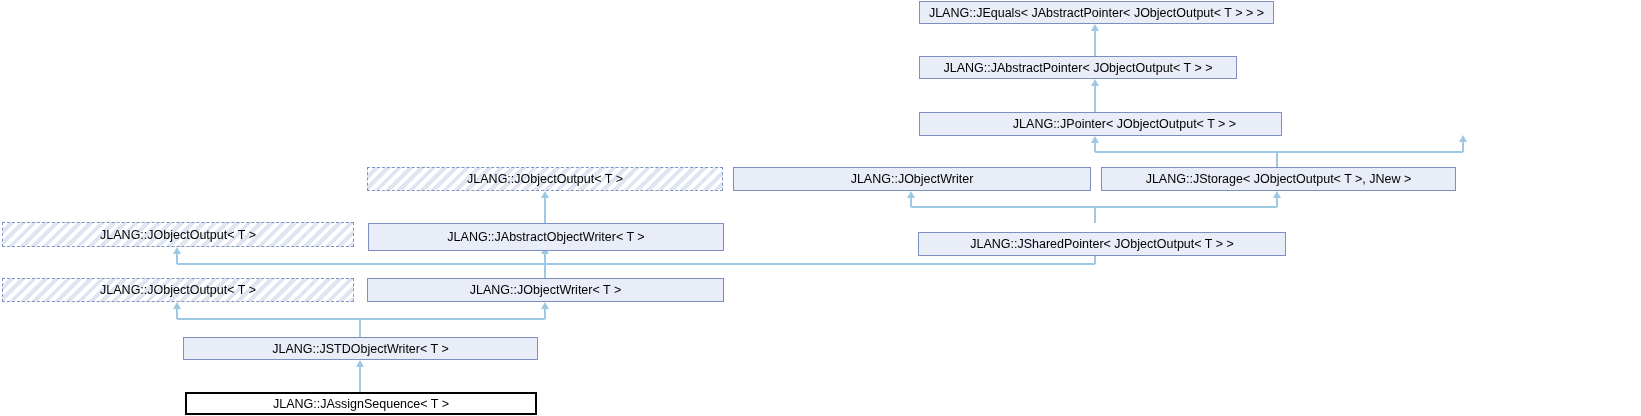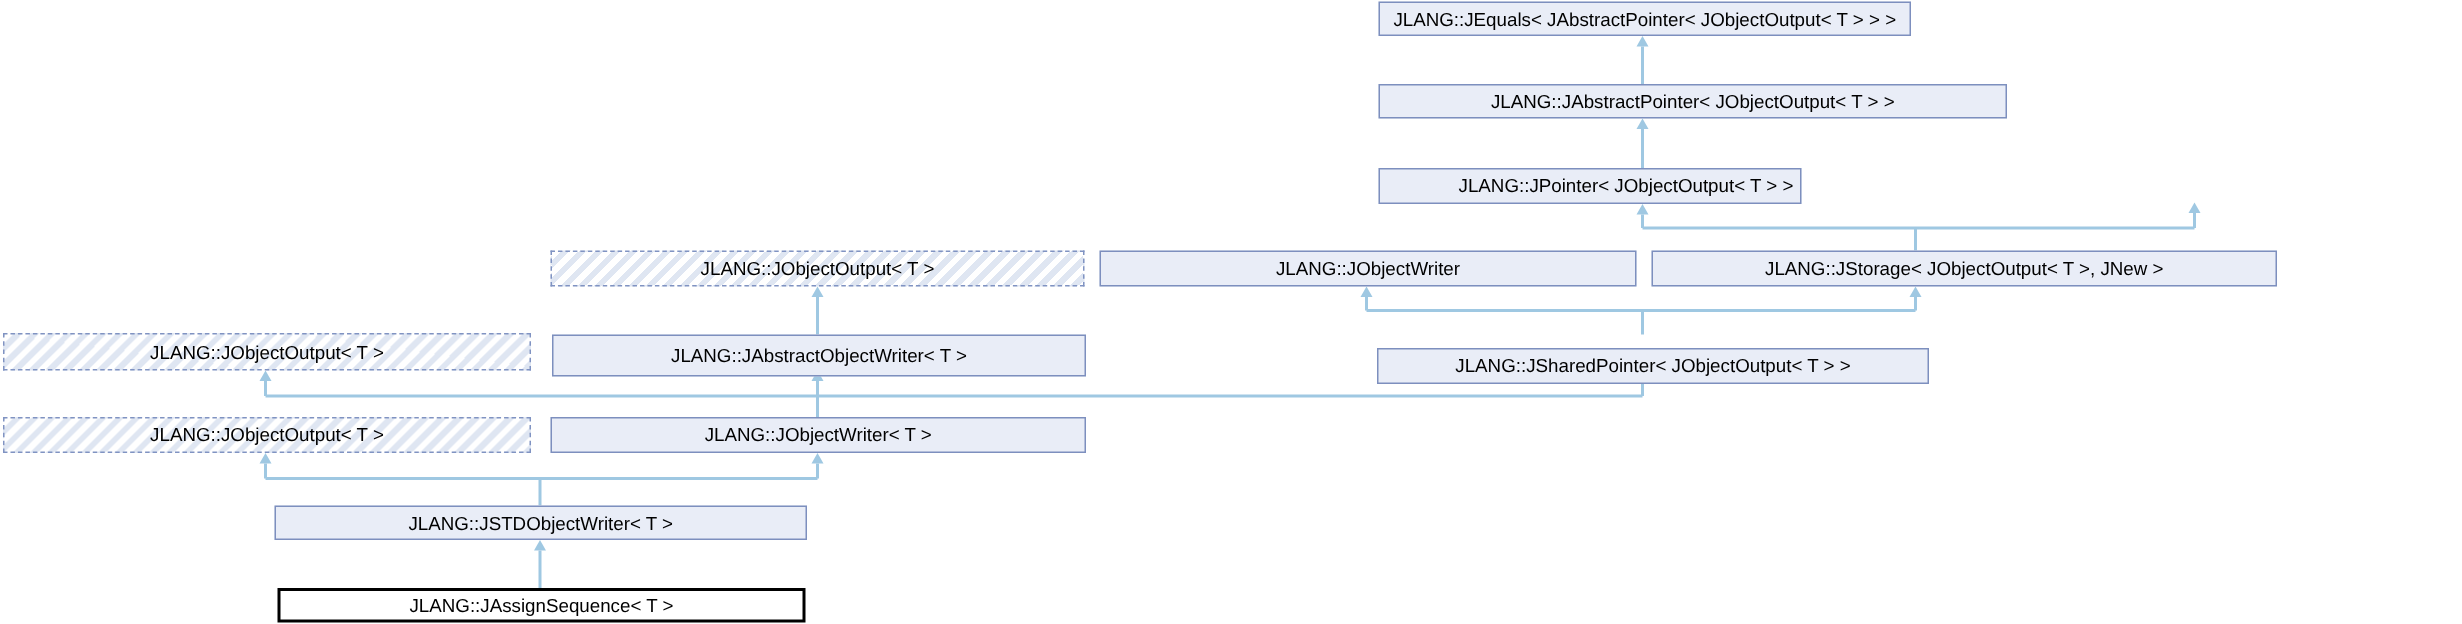--- a/index.html
+++ b/index.html
@@ -76,33 +76,33 @@
     <div class="edge-line" style="left: 177px; top: 318px; width: 368px; height: 1.5px;"></div>
     <div class="edge-line" style="left: 176px; top: 309px; width: 1.5px; height: 10px;"></div>
     <div class="edge-line" style="left: 544px; top: 309px; width: 1.5px; height: 10px;"></div>
     <div class="edge-head" style="left: 173px; top: 302px;"></div>
     <div class="edge-head" style="left: 541px; top: 302px;"></div>
     <div class="edge-line" style="left: 359px; top: 367px; width: 1.5px; height: 25px;"></div>
     <div class="edge-head" style="left: 356px; top: 360px;"></div>
     <div class="node solid" style="left: 919px; top: 1px; width: 355px; height: 23px;">
       <span>JLANG::JEquals&lt; JAbstractPointer&lt; JObjectOutput&lt; T &gt; &gt; &gt;</span>
     </div>
-    <div class="node solid" style="left: 919px; top: 56px; width: 419px; height: 23px;">
+    <div class="node solid" style="left: 919px; top: 56px; width: 318px; height: 23px;">
       <span>JLANG::JAbstractPointer&lt; JObjectOutput&lt; T &gt; &gt;</span>
     </div>
-    <div class="node solid" style="left: 919px; top: 112px; width: 282px; height: 24px; padding-left: 48px;">
+    <div class="node solid" style="left: 919px; top: 112px; width: 363px; height: 24px; padding-left: 48px;">
       <span>JLANG::JPointer&lt; JObjectOutput&lt; T &gt; &gt;</span>
     </div>
     <div class="node hatched" style="left: 367px; top: 167px; width: 356px; height: 24px;">
       <span>JLANG::JObjectOutput&lt; T &gt;</span>
     </div>
     <div class="node solid" style="left: 733px; top: 167px; width: 358px; height: 24px;">
       <span>JLANG::JObjectWriter</span>
     </div>
-    <div class="node solid" style="left: 1101px; top: 167px; width: 417px; height: 24px;">
+    <div class="node solid" style="left: 1101px; top: 167px; width: 355px; height: 24px;">
       <span>JLANG::JStorage&lt; JObjectOutput&lt; T &gt;, JNew &gt;</span>
     </div>
     <div class="node hatched" style="left: 2px; top: 222px; width: 352px; height: 25px;">
       <span>JLANG::JObjectOutput&lt; T &gt;</span>
     </div>
     <div class="node solid" style="left: 368px; top: 223px; width: 356px; height: 28px;">
       <span>JLANG::JAbstractObjectWriter&lt; T &gt;</span>
     </div>
     <div class="node solid" style="left: 918px; top: 232px; width: 368px; height: 24px;">
       <span>JLANG::JSharedPointer&lt; JObjectOutput&lt; T &gt; &gt;</span>

